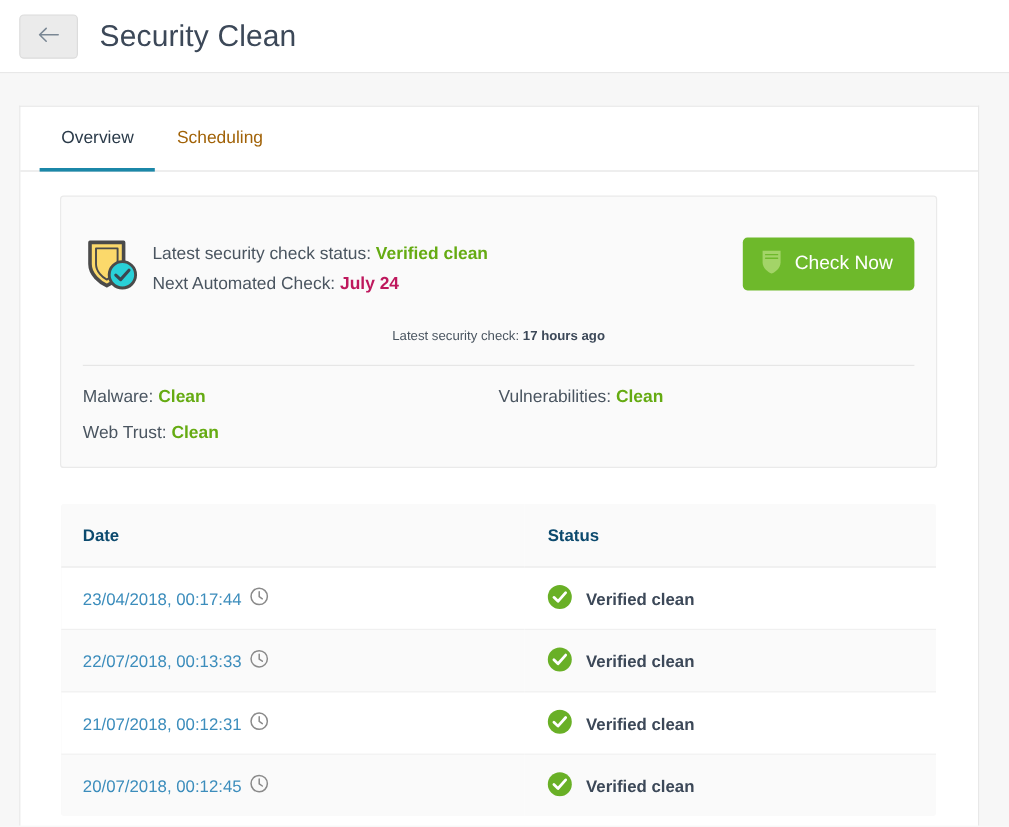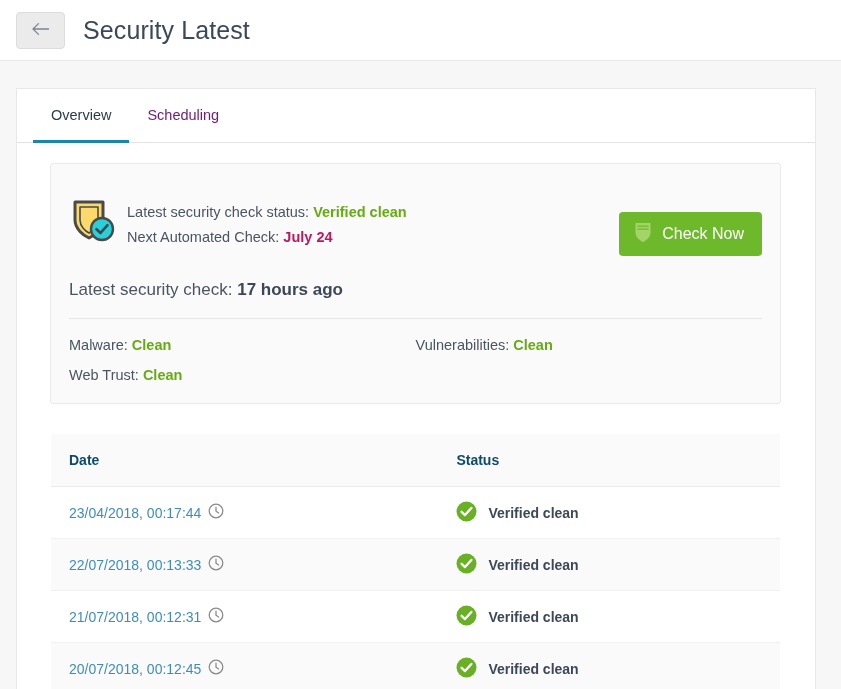--- a/index.html
+++ b/index.html
@@ -70,21 +70,21 @@
     padding-left: 16px;
     height: 54px;
     align-items: stretch;
   }
 
   .tab {
     display: flex;
     align-items: center;
     padding: 0 18px;
     font-size: 14.5px;
-    color: #701a75;
+    color: #a16207;
     cursor: pointer;
     position: relative;
     border-bottom: 3px solid transparent;
     margin-bottom: -1px;
   }
   .tab.active {
     color: #2b3b4a;
     border-bottom-color: #1b87a8;
   }
 
@@ -138,28 +138,29 @@
     border-radius: 4px;
     color: #ffffff;
     font-family: "Liberation Sans", sans-serif;
     font-size: 16px;
     padding: 0 18px 0 14px;
     height: 44px;
     display: flex;
     align-items: center;
     gap: 9px;
     cursor: pointer;
-    margin-top: 16px;
+    margin-top: 2px;
     justify-content: space-between;
   }
 
   .latest-line {
     margin-top: 24px;
-    font-size: 17px;
+    font-size: 11px;
     color: #4a5560;
+    text-align: center;
   }
   .latest-line .val-bold { color: #3c4858; font-weight: bold; }
 
   .panel-divider {
     height: 1px;
     background: #e6e6e6;
     margin: 18px 0 0 0;
   }
 
   .checks-grid {
@@ -224,21 +225,21 @@
 <body>
 
 <div class="topbar">
   <div class="back-button">
     <span class="back-arrow">
       <svg width="19" height="14" viewBox="0 0 19 14" fill="none">
         <path d="M17.5 7H2M2 7L7.5 1.6M2 7L7.5 12.4" stroke="#7a8794" stroke-width="1.3" stroke-linecap="round" stroke-linejoin="round"></path>
       </svg>
     </span>
   </div>
-  <h1 class="page-title">Security Latest</h1>
+  <h1 class="page-title">Security Clean</h1>
 </div>
 
 <div class="content-card">
 
   <div class="tabs">
     <div class="tab active">
       <span>Overview</span>
     </div>
     <div class="tab">
       <span>Scheduling</span>

